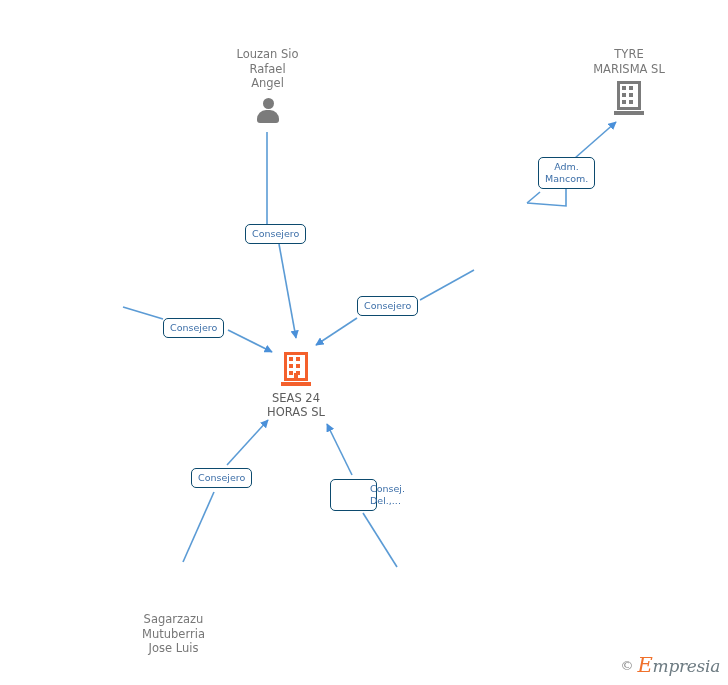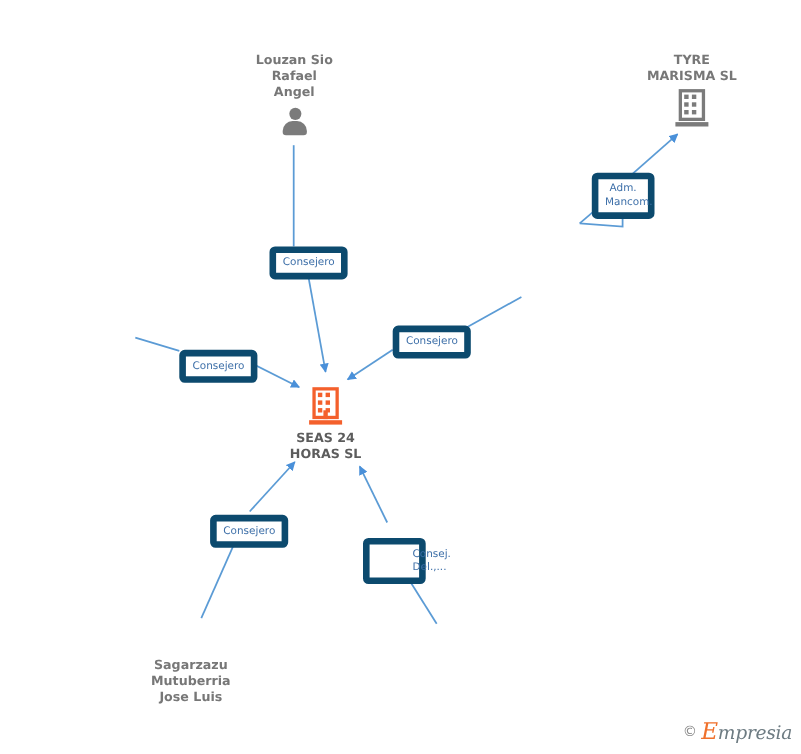--- a/index.html
+++ b/index.html
@@ -28,25 +28,24 @@
   .node {
     position: absolute;
     text-align: center;
   }
   .node-label {
     font-size: 11.5px;
     line-height: 14.5px;
     color: #777777;
     white-space: pre-line;
     letter-spacing: 0px;
-    font-weight: bold;
   }
   .node-label.company-main {
     color: #5c5c5c;
-    font-weight: bold;
+    font-weight: normal;
     font-size: 11.5px;
     line-height: 14px;
   }
   .node-icon {
     position: relative;
     margin: 0 auto;
   }
 
   
   .person-icon {
@@ -108,21 +107,21 @@
     height: 8px;
     background: currentColor;
   }
   .building-orange { color: #f4602c; }
   .building-gray   { color: #7b7b7b; }
 
   
   .edge-label {
     position: absolute;
     box-sizing: border-box;
-    border: 6px solid #0c4a6e;
+    border: 1px solid #0c4a6e;
     border-radius: 5px;
     background: #ffffff;
     color: #3d6fa8;
     font-size: 9.5px;
     line-height: 12px;
     text-align: center;
     padding: 3px 6px;
     white-space: pre-line;
     font-family: "DejaVu Sans", "Liberation Sans", sans-serif;
   }
@@ -223,38 +222,38 @@
       <div class="win" style="left:15px; top:19px;"></div>
       <div class="door"></div>
       <div class="base"></div>
     </div>
     <div class="node-label company-main" style="margin-top:5px;">SEAS 24
 HORAS SL</div>
   </div>
 
   <div class="node" style="left:116px; top:562px; width:115px;">
     <div class="node-icon person-icon"></div>
-    <div class="node-label" style="margin-top:7px;">Sagarzazu
+    <div class="node-label" style="margin-top:22px;">Sagarzazu
 Mutuberria
 Jose Luis</div>
   </div>
 
 
   <div class="edge-label" style="left:245px; top:224px;">Consejero</div>
 
   <div class="edge-label" style="left:163px; top:318px;">Consejero</div>
 
   <div class="edge-label" style="left:357px; top:296px;">Consejero</div>
 
   <div class="edge-label" style="left:538px; top:157px; width:57px;">Adm.
 Mancom.</div>
 
   <div class="edge-label" style="left:191px; top:468px;">Consejero</div>
 
-  <div class="edge-label" style="left:330px; top:489px; width:40px;padding-left:39px;">Consej.
+  <div class="edge-label" style="left:330px; top:479px; width:40px;padding-left:39px;">Consej.
 Del.,...</div>
 
   <div id="watermark">
     <span class="copy">©</span>
     <span class="brand"><span class="cap">E</span><span>mpresia</span></span>
   </div>
 
 </div>
 
 </body></html>

